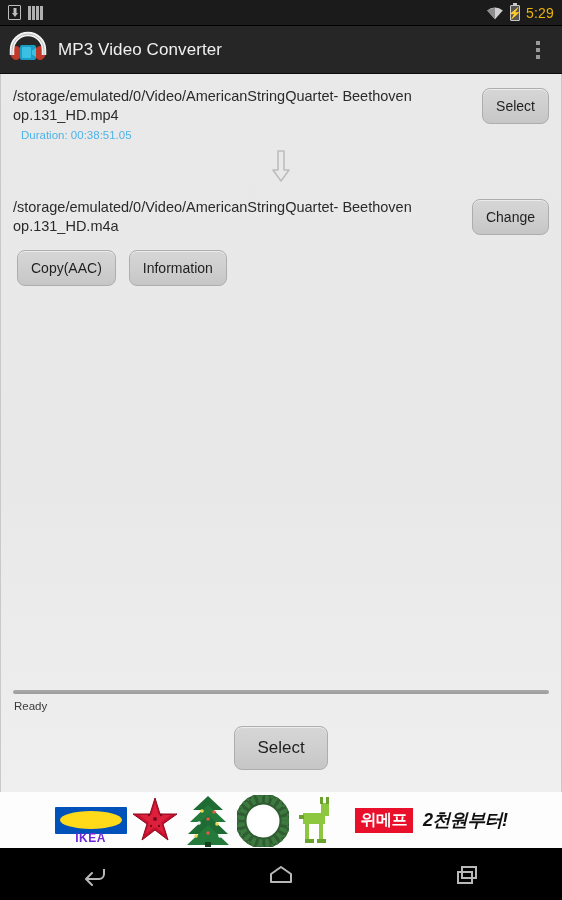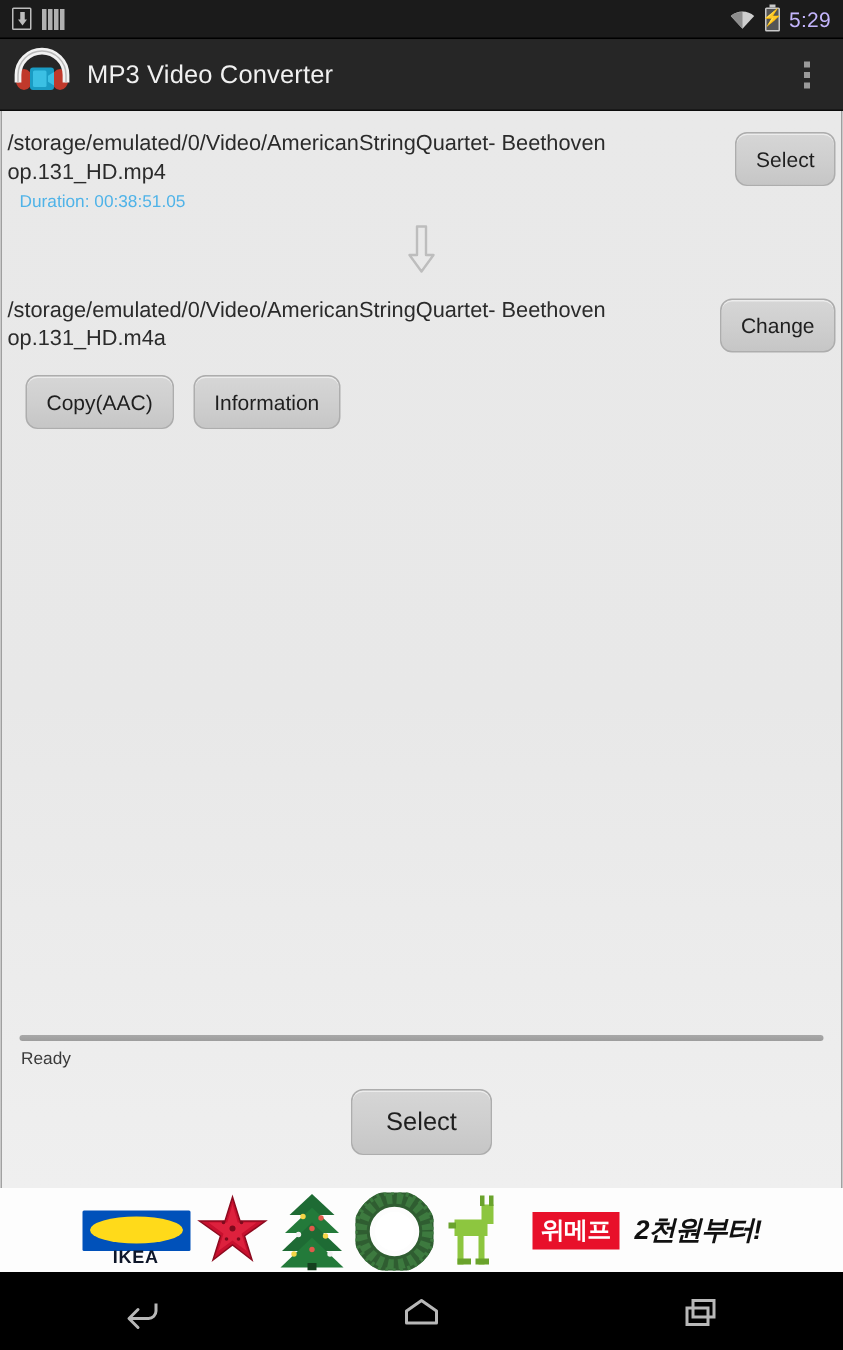--- a/index.html
+++ b/index.html
@@ -14,21 +14,21 @@
   
   .statusbar {
     position: absolute; top: 0; left: 0; width: 562px; height: 26px;
     background: #1b1b1b;
     display: flex; align-items: center;
     padding: 0 8px;
     border-bottom: 1px solid #000;
   }
   .sb-left { display: flex; align-items: center; gap: 7px; }
   .sb-right { margin-left: auto; display: flex; align-items: center; gap: 6px; }
-  .sb-time { color: #c4b5fd; font-size: 14px; letter-spacing: .2px; }
+  .sb-time { color: #eab308; font-size: 14px; letter-spacing: .2px; }
 
   .ic-download { width: 13px; height: 15px; border: 1.5px solid #bdbdbd; border-radius: 1px;
                  position: relative; }
   .ic-download:after {
     content: ""; position: absolute; left: 50%; top: 2px; transform: translateX(-50%);
     width: 3px; height: 6px; background: #bdbdbd;
     box-shadow: 0 0 0 0 #bdbdbd;
   }
   .ic-download:before {
     content: ""; position: absolute; left: 50%; top: 7px; transform: translateX(-50%);
@@ -65,21 +65,21 @@
 
   
   .content {
     position: absolute; top: 74px; left: 0; width: 562px; height: 718px;
     background: linear-gradient(180deg,#e9e9e9 0%,#e8e8e8 55%,#efefef 100%);
     border-left: 1px solid #c9c9c9;
     border-right: 1px solid #c9c9c9;
     overflow: hidden;
   }
 
-  .row { display: flex; align-items: flex-start; padding: 0 4px; }
+  .row { display: flex; align-items: flex-start; padding: 0 12px; }
   .paths { flex: 1 1 auto; padding-right: 10px; }
   .path-text {
     font-size: 14.5px; color: #2b2b2b; line-height: 19px; padding-top: 13px;
     word-break: break-word;
   }
   .meta { margin-top: 3px; padding-left: 8px; }
   .meta div { font-size: 11.5px; color: #4fb3e8; line-height: 15px; }
 
   .btn {
     font-family: "Liberation Sans", sans-serif;
@@ -116,21 +116,21 @@
     position: absolute; top: 792px; left: 0; width: 562px; height: 56px;
     background: #fdfdfd;
     display: flex; align-items: center; justify-content: center; gap: 4px;
     overflow: hidden;
     cursor: pointer;
   }
   .ikea { width: 72px; height: 27px; background: #0051ba; border-radius: 1px;
           display: flex; align-items: center; justify-content: center; }
   .ikea-oval { width: 62px; height: 18px; background: #ffda1a; border-radius: 50%;
                display: flex; align-items: center; justify-content: center; }
-  .ikea-txt { font-size: 12px; font-weight: bold; color: #0f172a; letter-spacing: .5px;
+  .ikea-txt { font-size: 12px; font-weight: bold; color: #6d28d9; letter-spacing: .5px;
               font-family: "Liberation Sans", sans-serif; margin-top: 35px; }
   .orn { height: 50px; width: auto; }
   .wemake { background: #e8102a; color: #fff; font-weight: bold; font-size: 16px;
             padding: 2px 6px; letter-spacing: -.5px; margin-left: 14px; }
   .adprice { font-weight: bold; font-size: 18px; color: #111; font-style: italic;
              letter-spacing: -.6px; margin-left: 6px; }
 
   
   .navbar { position: absolute; top: 850px; left: 0; width: 562px; height: 50px; background: #000;
             display: flex; align-items: center; justify-content: space-around; }

